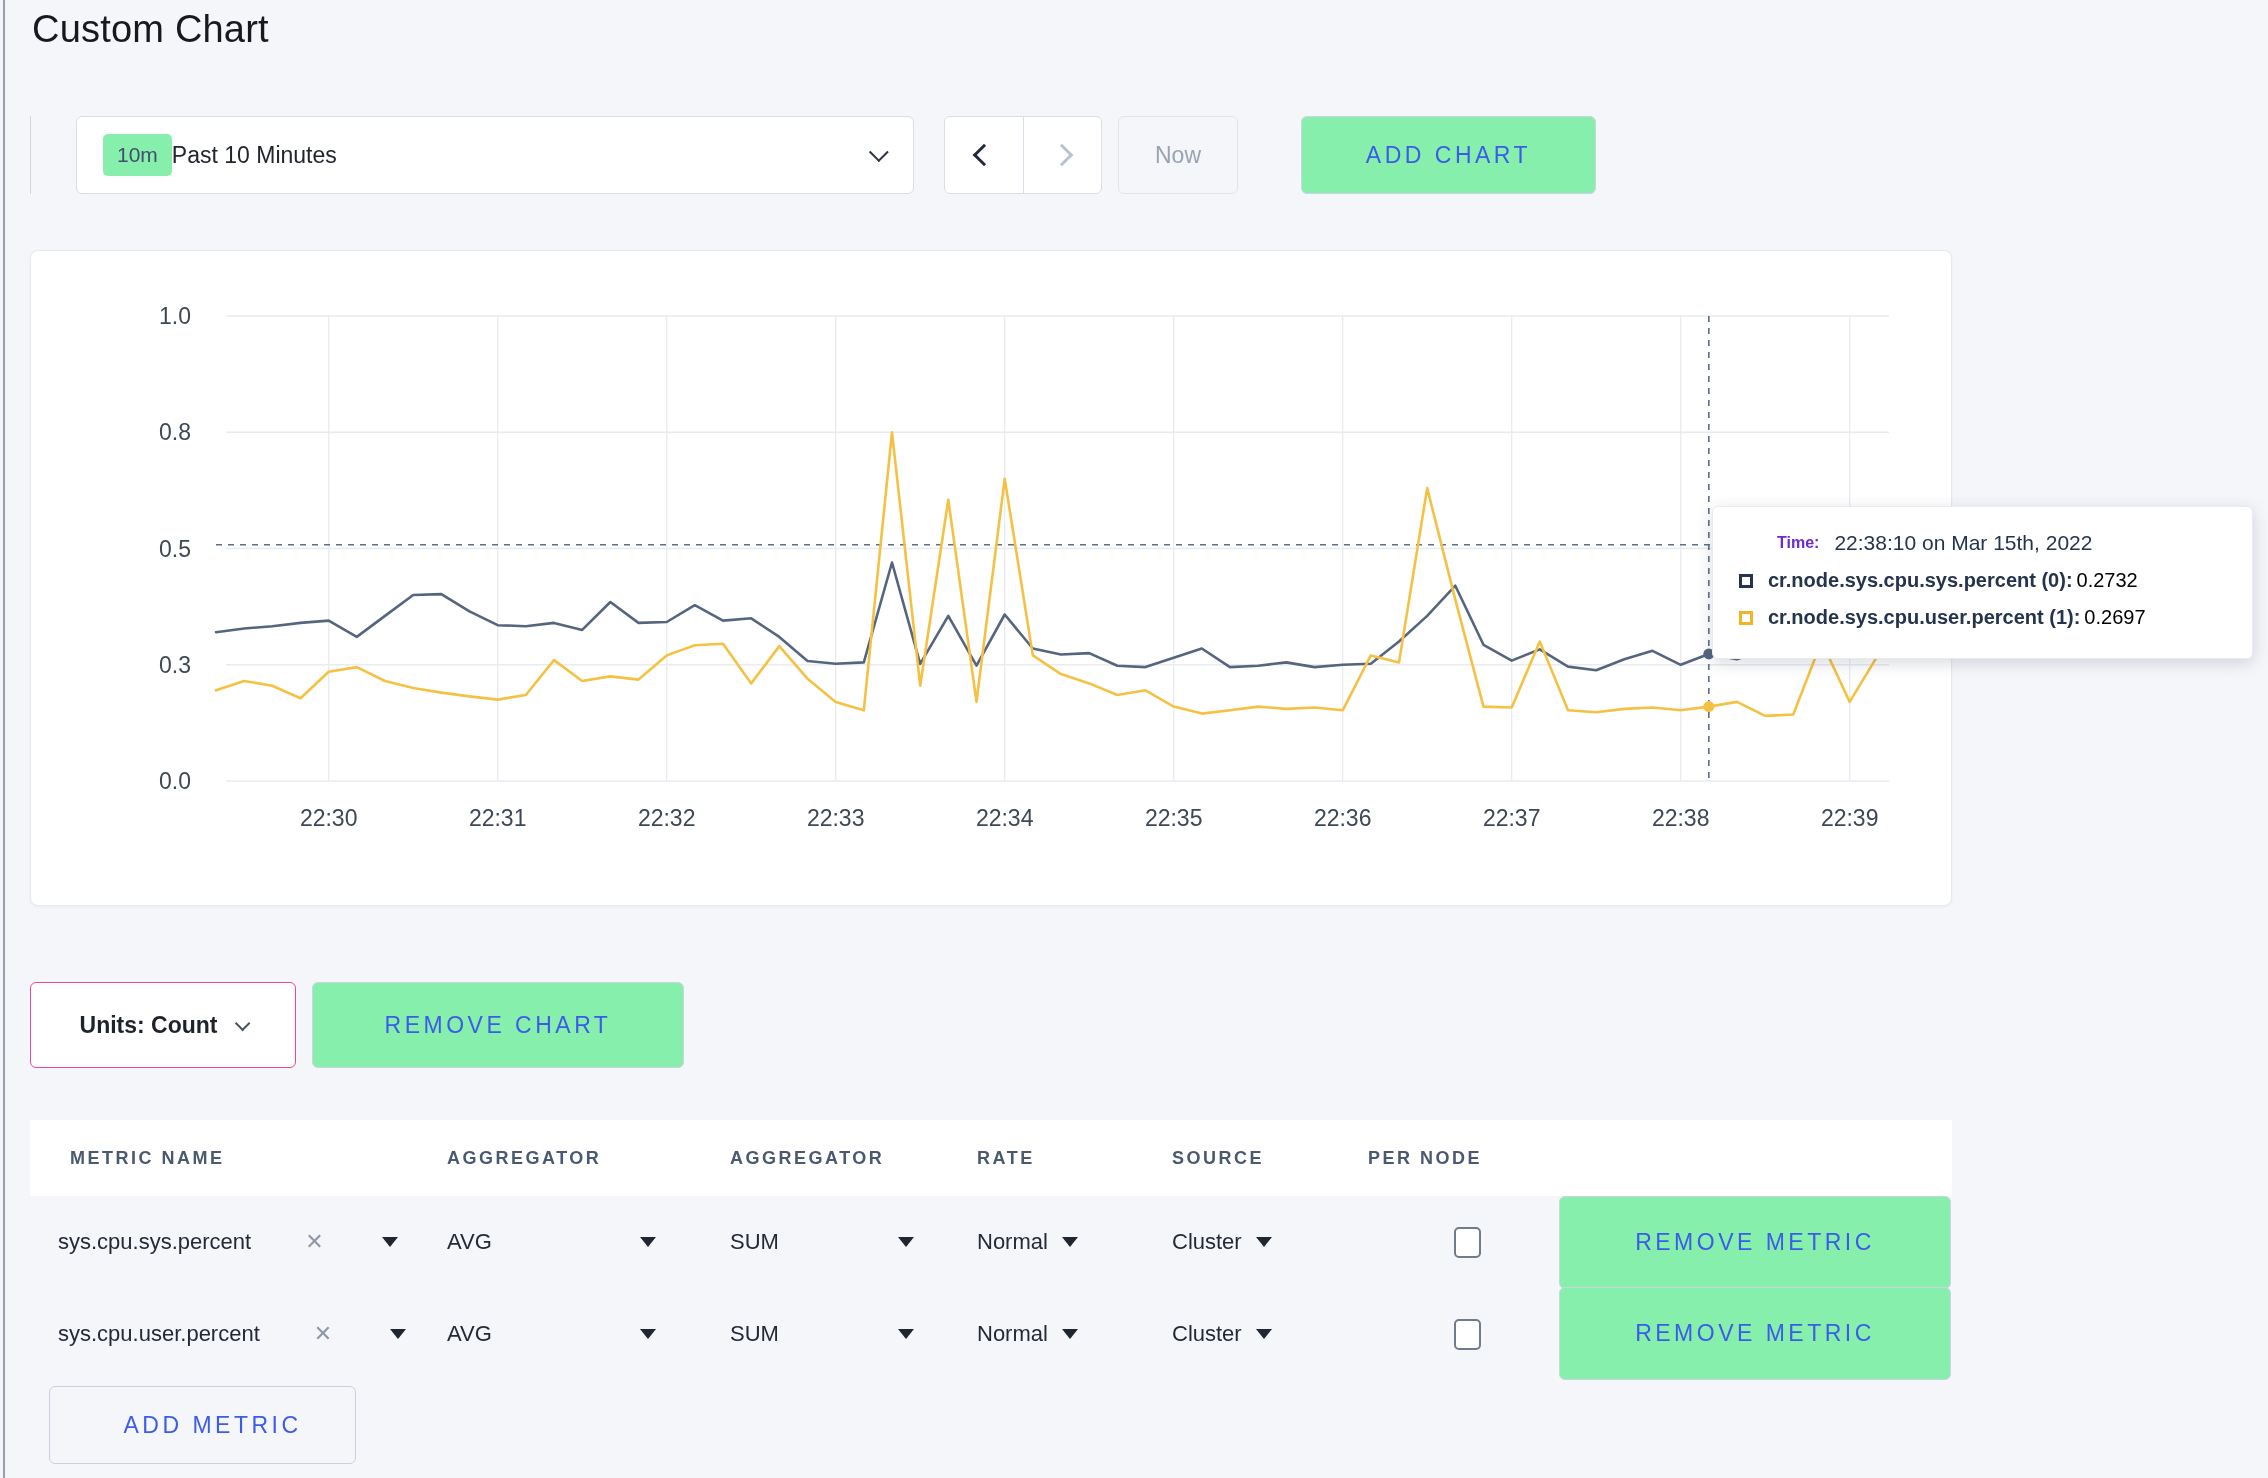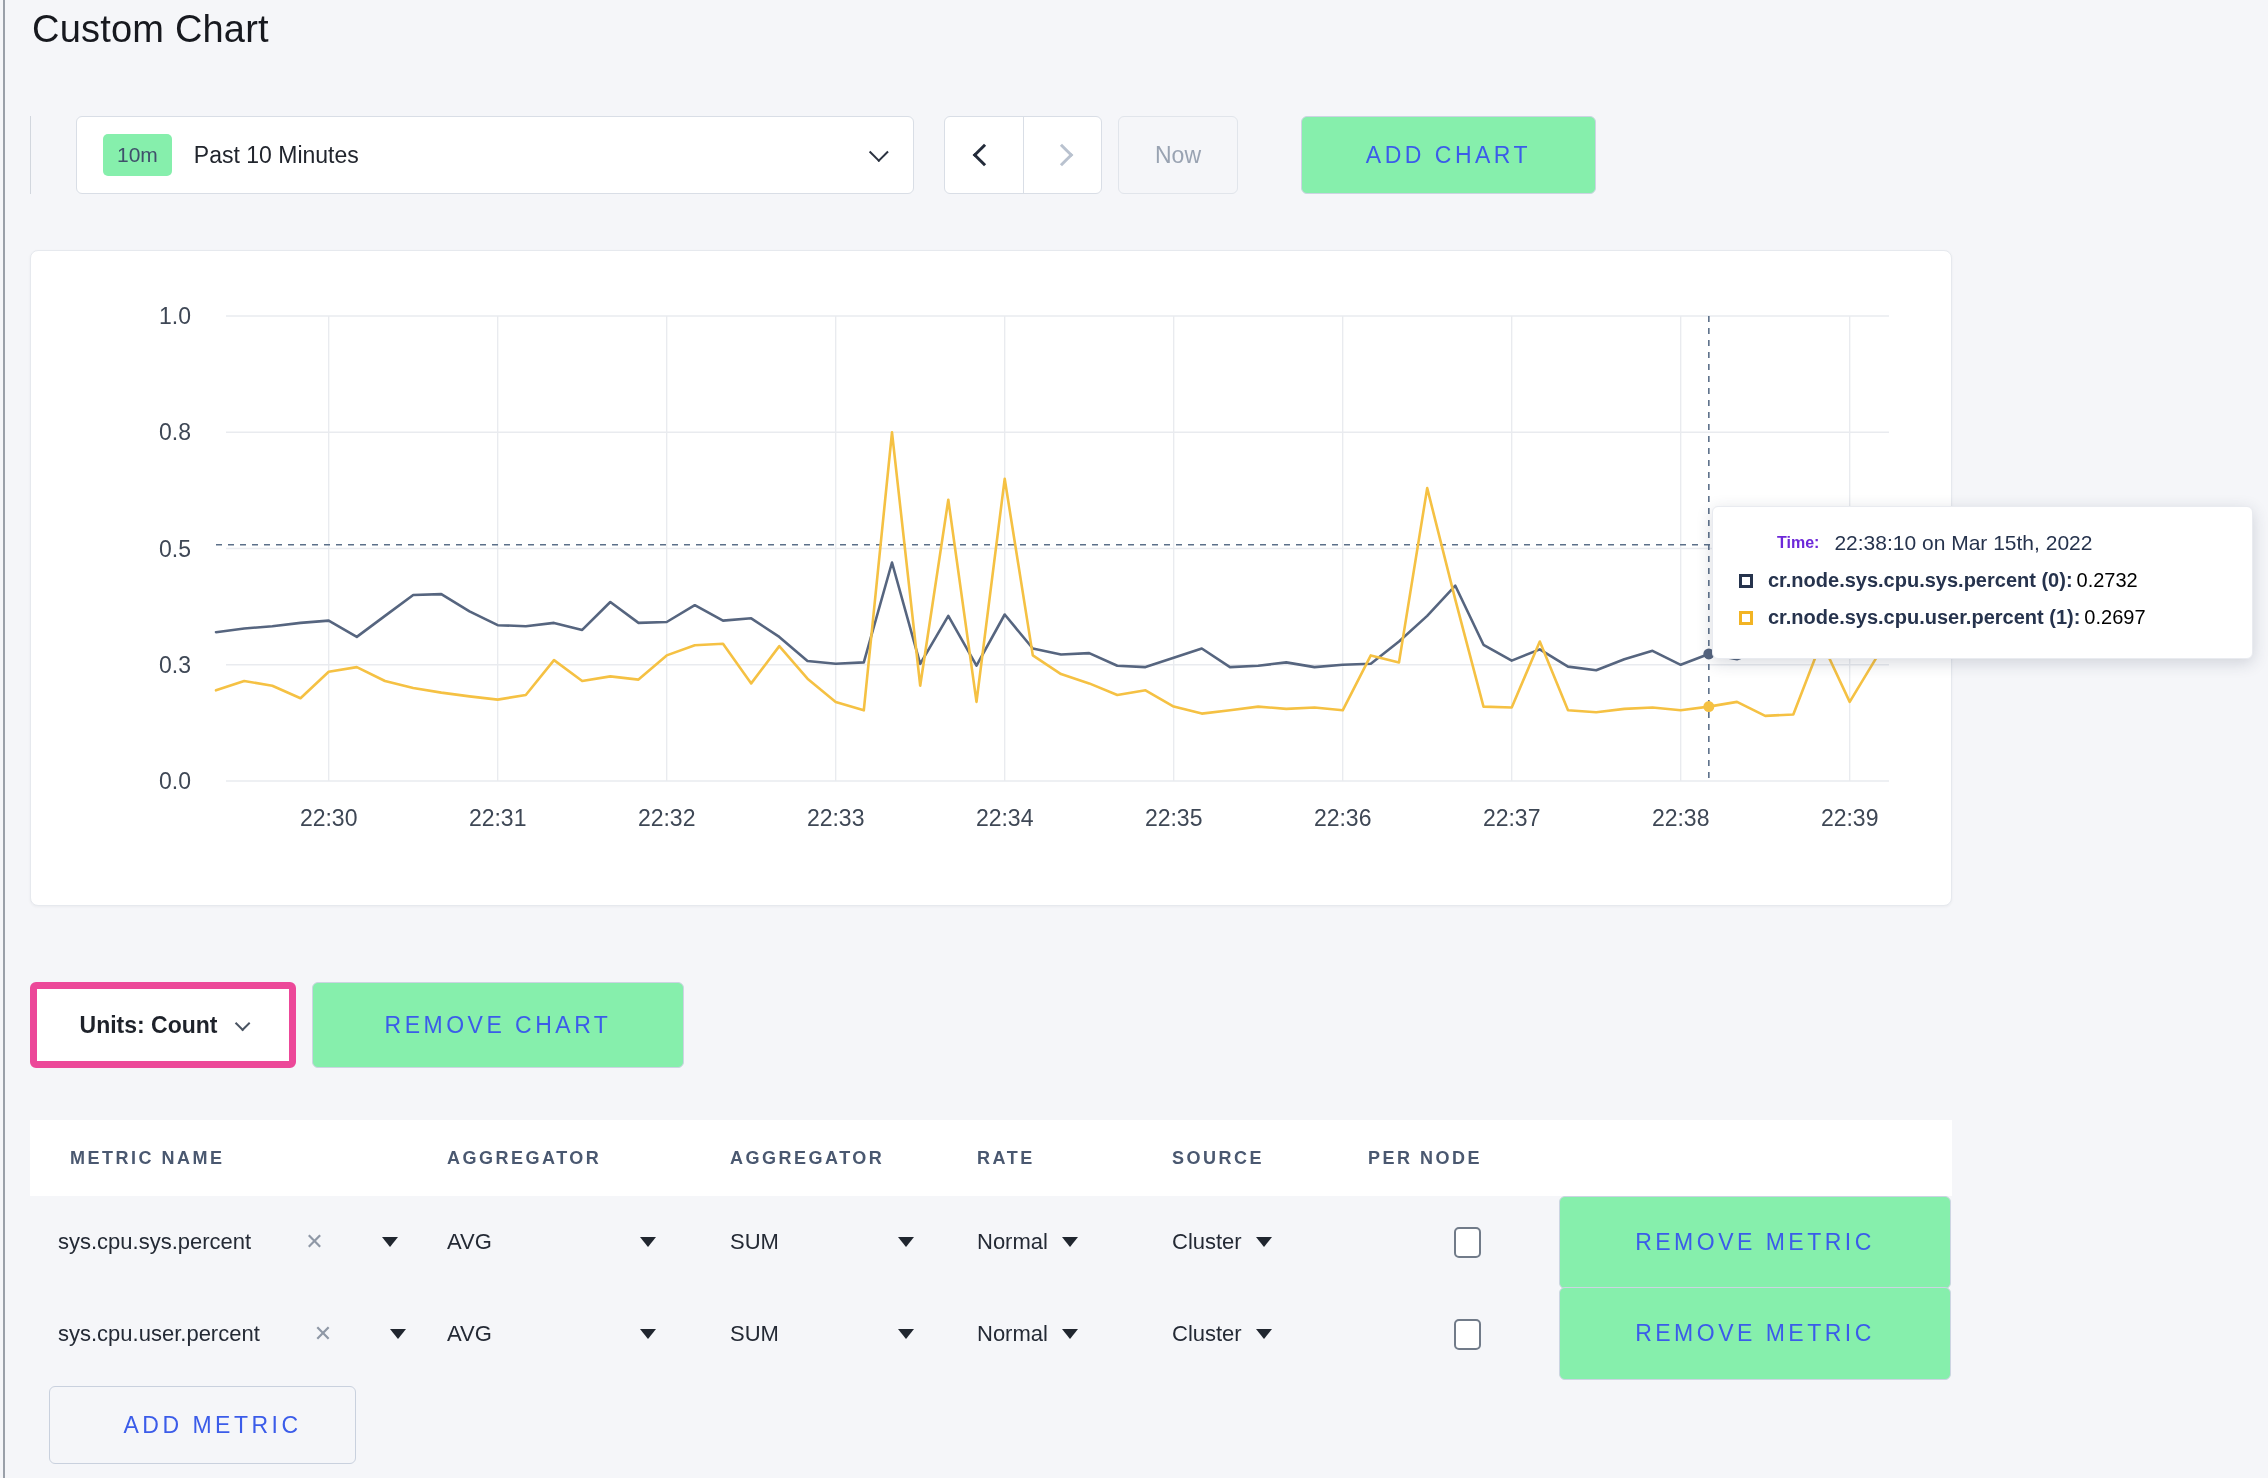--- a/index.html
+++ b/index.html
@@ -22,21 +22,21 @@
 
   .time-select {
     position:absolute; left:76px; top:116px; width:838px; height:78px;
     background:#fff; border:1px solid #d9dee6; border-radius:6px;
     display:flex; align-items:center; padding:0 30px 0 26px; cursor:pointer;
   }
   .time-badge {
     background:#86efac; color:#40506b; font-weight:normal; font-size:21px;
     padding:9px 14px; border-radius:5px;
   }
-  .time-label { margin-left:22px; font-size:23px; color:#21252d; }
+  .time-label { font-size:23px; color:#21252d; }
   .chev-down {
     margin-left:auto; width:14px; height:14px;
     border-right:2.5px solid #2b3240; border-bottom:2.5px solid #2b3240;
     transform:rotate(45deg) translateY(-4px);
   }
   .pager {
     position:absolute; left:944px; top:116px; width:158px; height:78px;
     background:#fff; border:1px solid #d9dee6; border-radius:6px;
     display:flex;
   }
@@ -80,21 +80,21 @@
   .tt-time-value { font-size:21px; color:#26334d; margin-left:15px; }
   .tt-swatch { width:14px; height:14px; border:3.5px solid; margin-right:15px; flex:none; }
   .tt-swatch.sys  { border-color:#26334d; }
   .tt-swatch.user { border-color:#f2b424; }
   .tt-series-label { font-size:20px; font-weight:bold; color:#26334d; }
   .tt-series-value { font-size:20px; color:#000000; margin-left:4px; }
 
   
   .units-btn {
     position:absolute; left:30px; top:982px; width:266px; height:86px;
-    background:#fff; border:7px solid #ec4899; border-radius:6px;
+    background:#fff; border:1px solid #ec4899; border-radius:6px;
     display:flex; align-items:center; justify-content:center; cursor:pointer;
   }
   .units-label { font-size:23px; font-weight:bold; color:#1e222a; }
   .units-chev {
     width:11px; height:11px; margin-left:18px;
     border-right:2.5px solid #4a5462; border-bottom:2.5px solid #4a5462;
     transform:rotate(45deg) translateY(-3px);
   }
   .remove-chart-btn { position:absolute; left:312px; top:982px; width:372px; height:86px; }
 

